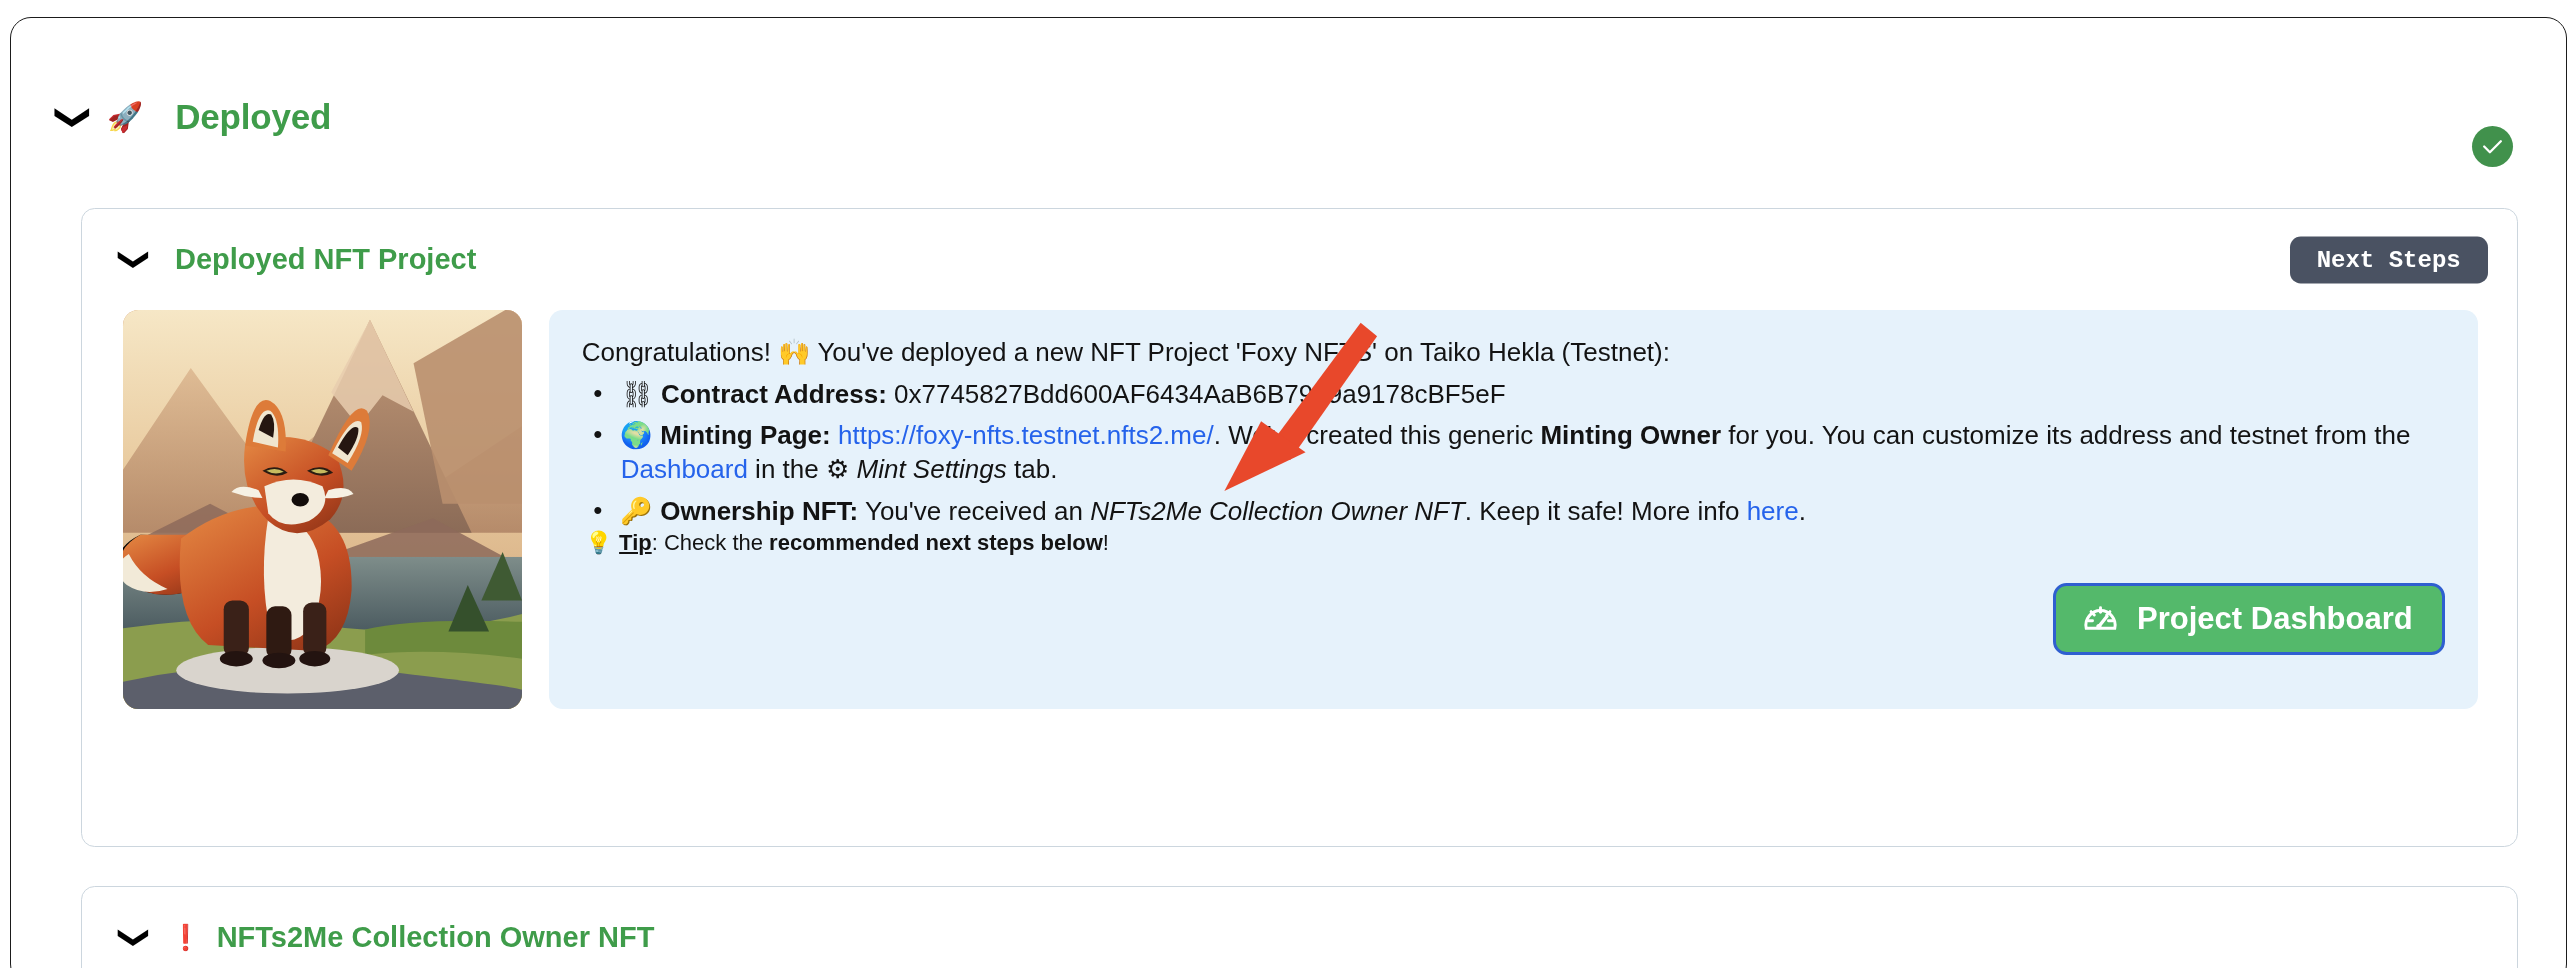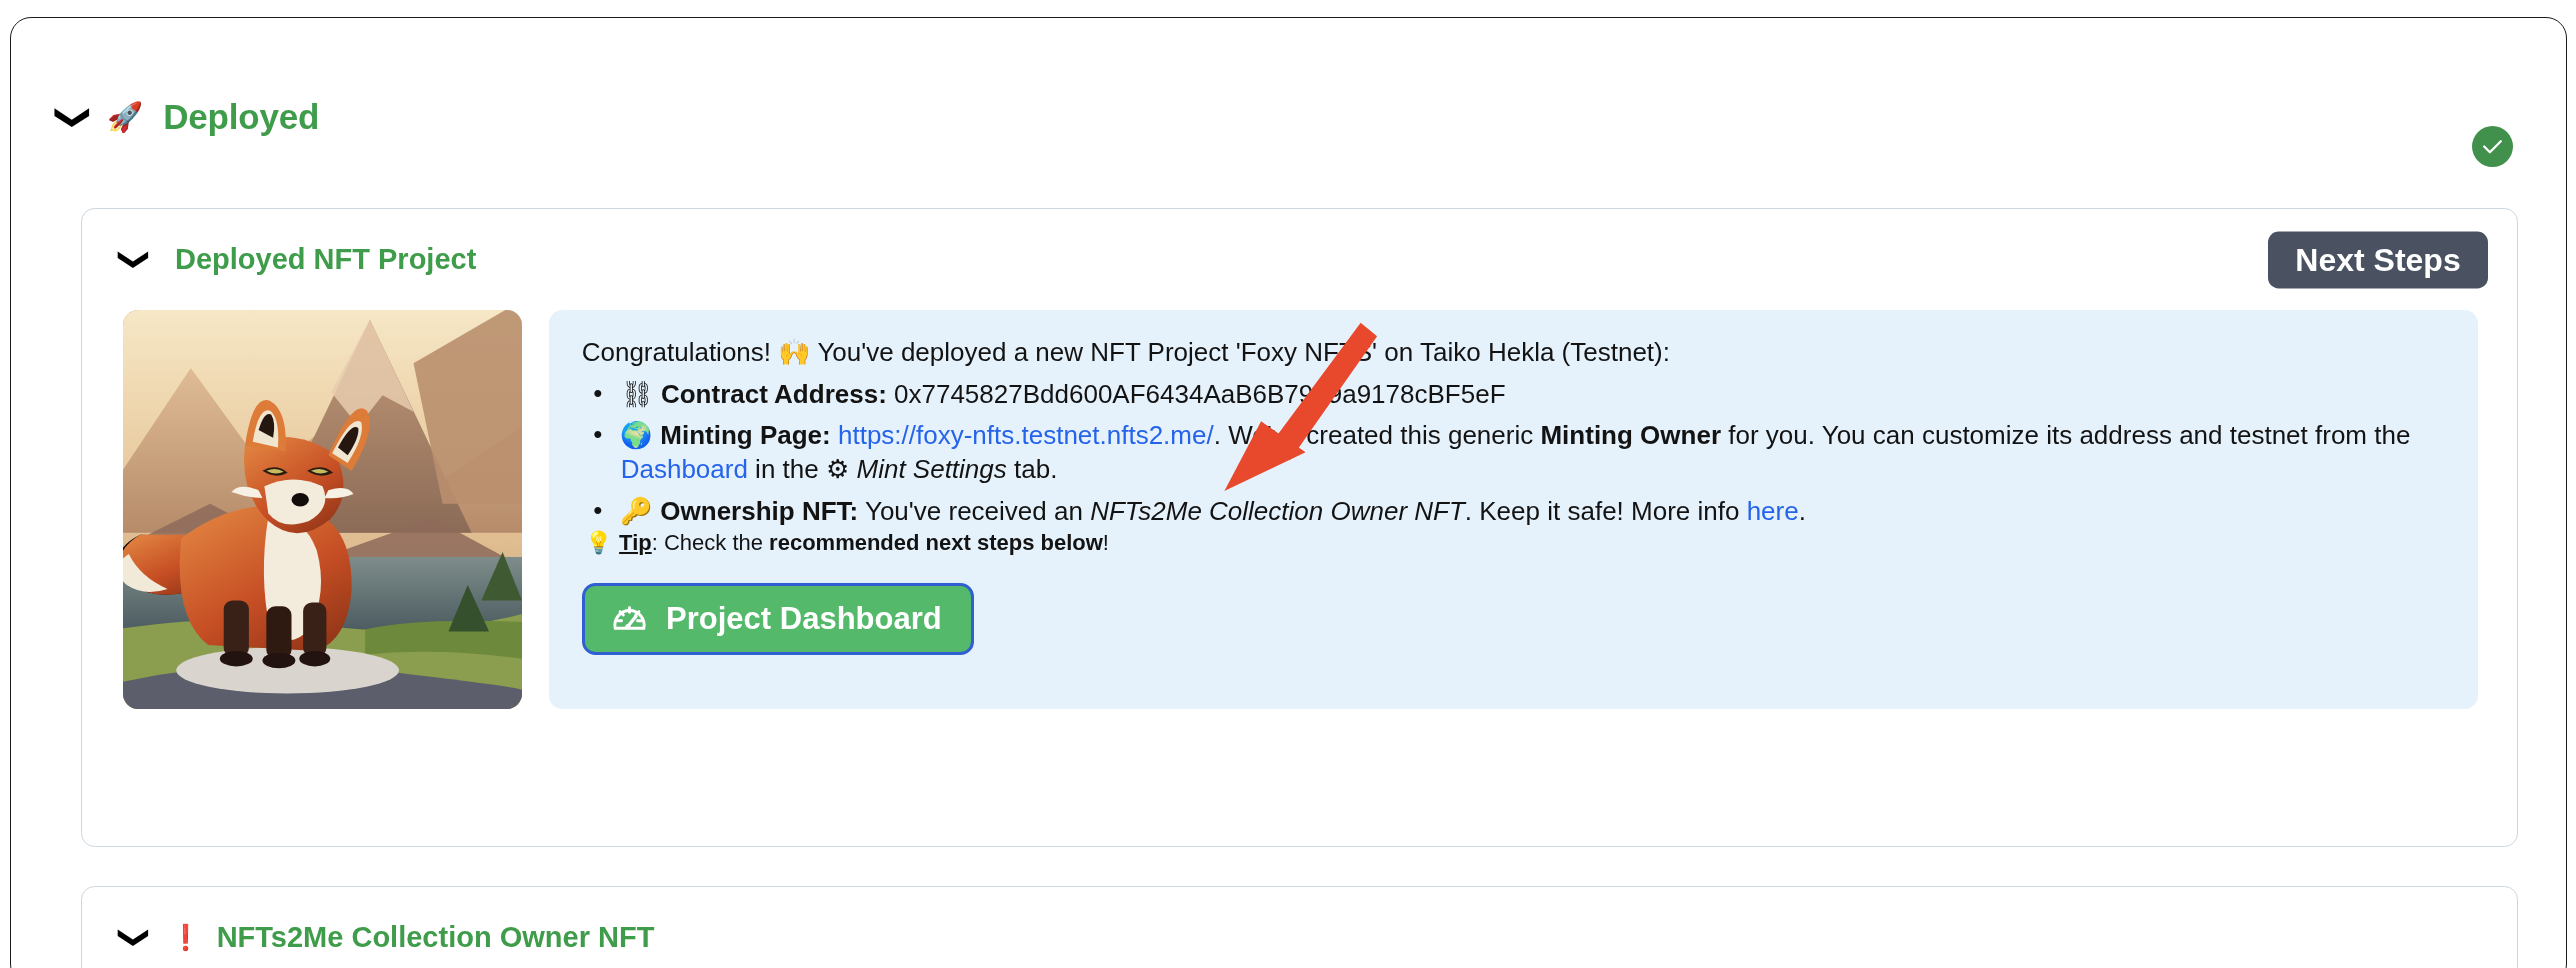--- a/index.html
+++ b/index.html
@@ -50,20 +50,21 @@
     font-family: "DejaVu Sans", sans-serif;
     line-height: 1;
     display: inline-block;
   }
   .section-title {
     font-size: 35px;
     font-weight: 700;
     color: #3f9c4a;
     letter-spacing: -0.2px;
     white-space: nowrap;
+    margin-left: 12px;
   }
   .check-badge {
     position: absolute;
     right: 53px;
     top: 108px;
     width: 41px;
     height: 41px;
     border-radius: 50%;
     background: #41914c;
     display: flex;
@@ -109,24 +110,24 @@
   }
   .pill-btn {
     position: absolute;
     right: 29px;
     top: 50%;
     transform: translateY(-50%);
     background: #4a5262;
     color: #ffffff;
     border: none;
     border-radius: 10.7px;
-    font-size: 32px;
+    font-size: 24px;
     font-weight: 700;
     padding: 10px 27px;
-    font-family: Liberation Sans, sans-serif;
+    font-family: Liberation Mono, monospace;
     cursor: pointer;
     white-space: nowrap;
   }
 
   
   .card-body {
     display: flex;
     align-items: flex-start;
     padding: 0 39px 0 41px;
     gap: 27px;
@@ -194,21 +195,21 @@
     color: #2563eb;
     font-weight: 400;
     text-decoration: none;
     cursor: pointer;
   }
   .mono-addr { font-family: "Liberation Sans", sans-serif; }
 
   
   .dash-wrap {
     display: flex;
-    justify-content: flex-start;
+    justify-content: flex-end;
     margin-top: 25px;
   }
   .dash-btn {
     display: inline-flex;
     align-items: center;
     gap: 17.4px;
     background: #54b96b;
     border: 3.9px solid #2f5fd0;
     border-radius: 13.6px;
     padding: 13.6px 29px 13.6px 25px;

